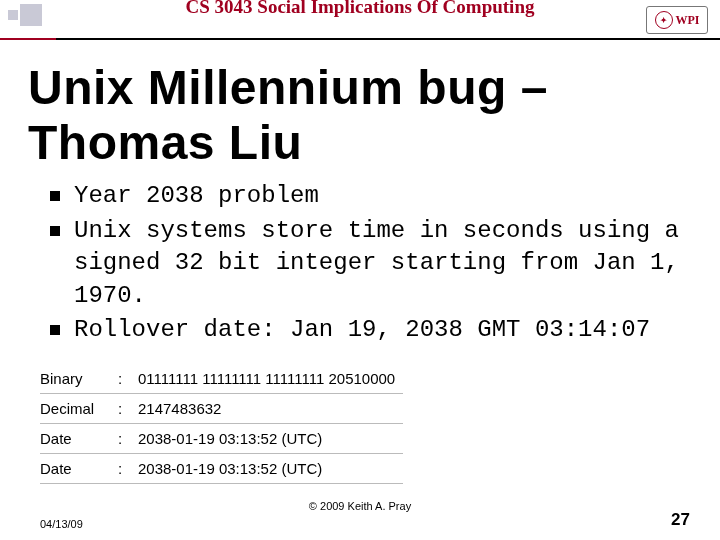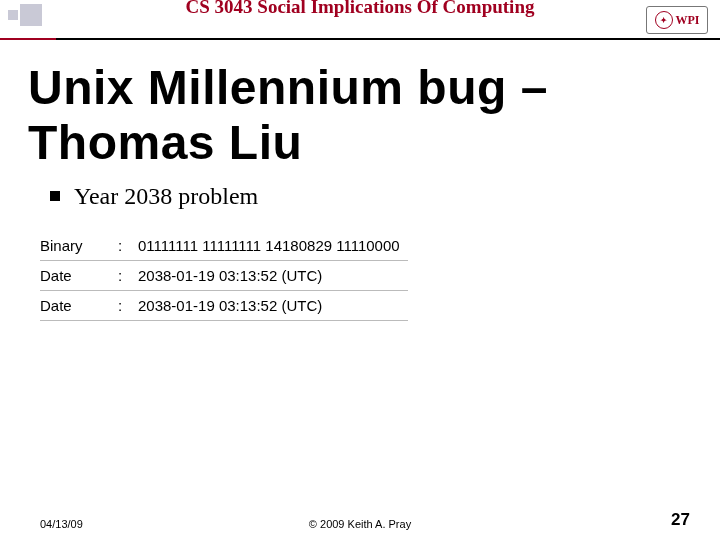--- a/index.html
+++ b/index.html
@@ -78,20 +78,21 @@
     font-weight: 900;
     font-size: 48px;
     line-height: 1.15;
     margin: 20px 28px 10px 28px;
     letter-spacing: 0.5px;
   }
   .bullets {
     margin: 0 40px 0 50px;
     font-size: 24px;
     line-height: 1.35;
+    font-family: Liberation Mono, monospace;
   }
   .bullet-row {
     display: flex;
     align-items: flex-start;
     margin-bottom: 2px;
   }
   .bullet-marker {
     width: 10px; height: 10px; background:#000; margin-top: 11px; margin-right: 14px;
     flex: none;
   }
@@ -111,21 +112,21 @@
   .data-table td.colon { width: 12px; }
   .footer {
     position: absolute;
     bottom: 10px;
     left: 0;
     width: 100%;
     font-family: Arial, Helvetica, sans-serif;
     font-size: 11px;
   }
   .footer-date { position:absolute; left: 40px; bottom:0;}
-  .footer-copy { position:absolute; left:50%; transform:translateX(-50%); bottom:0;}
+  .footer-copy { position:absolute; left:50%; transform:translateX(-50%); bottom:18px;}
   .footer-page { position:absolute; right: 30px; bottom:0; font-weight:bold; font-size:17px;}
 </style>
 </head>
 <body>
 
 <div class="header">
   <div class="header-squares">
     <div class="sq sq-small"></div>
     <div class="sq sq-big"></div>
   </div>
@@ -137,28 +138,41 @@
   </div>
 </div>
 
 <div class="slide-title">Unix Millennium bug – Thomas Liu</div>
 
 <div class="bullets">
   <div class="bullet-row">
     <div class="bullet-marker"></div>
     <div class="bullet-text">Year 2038 problem</div>
   </div>
+  <div class="bullet-row">
+    <div class="bullet-marker"></div>
+    <div class="bullet-text">Unix systems store time in seconds using a signed 32 bit integer starting from Jan 1, 1970.</div>
+  </div>
+  <div class="bullet-row">
+    <div class="bullet-marker"></div>
+    <div class="bullet-text">Rollover date: Jan 19, 2038 GMT 03:14:07</div>
+  </div>
 </div>
 
 <table class="data-table">
   <tbody>
       <tr>
     <td class="label">Binary</td>
     <td class="colon">:</td>
-    <td>01111111 11111111 14180829 11110000</td>
+    <td>01111111 11111111 11111111 20510000</td>
+  </tr>
+  <tr>
+    <td class="label">Decimal</td>
+    <td class="colon">:</td>
+    <td>2147483632</td>
   </tr>
   <tr>
     <td class="label">Date</td>
     <td class="colon">:</td>
     <td>2038-01-19 03:13:52 (UTC)</td>
   </tr>
   <tr>
     <td class="label">Date</td>
     <td class="colon">:</td>
     <td>2038-01-19 03:13:52 (UTC)</td>

